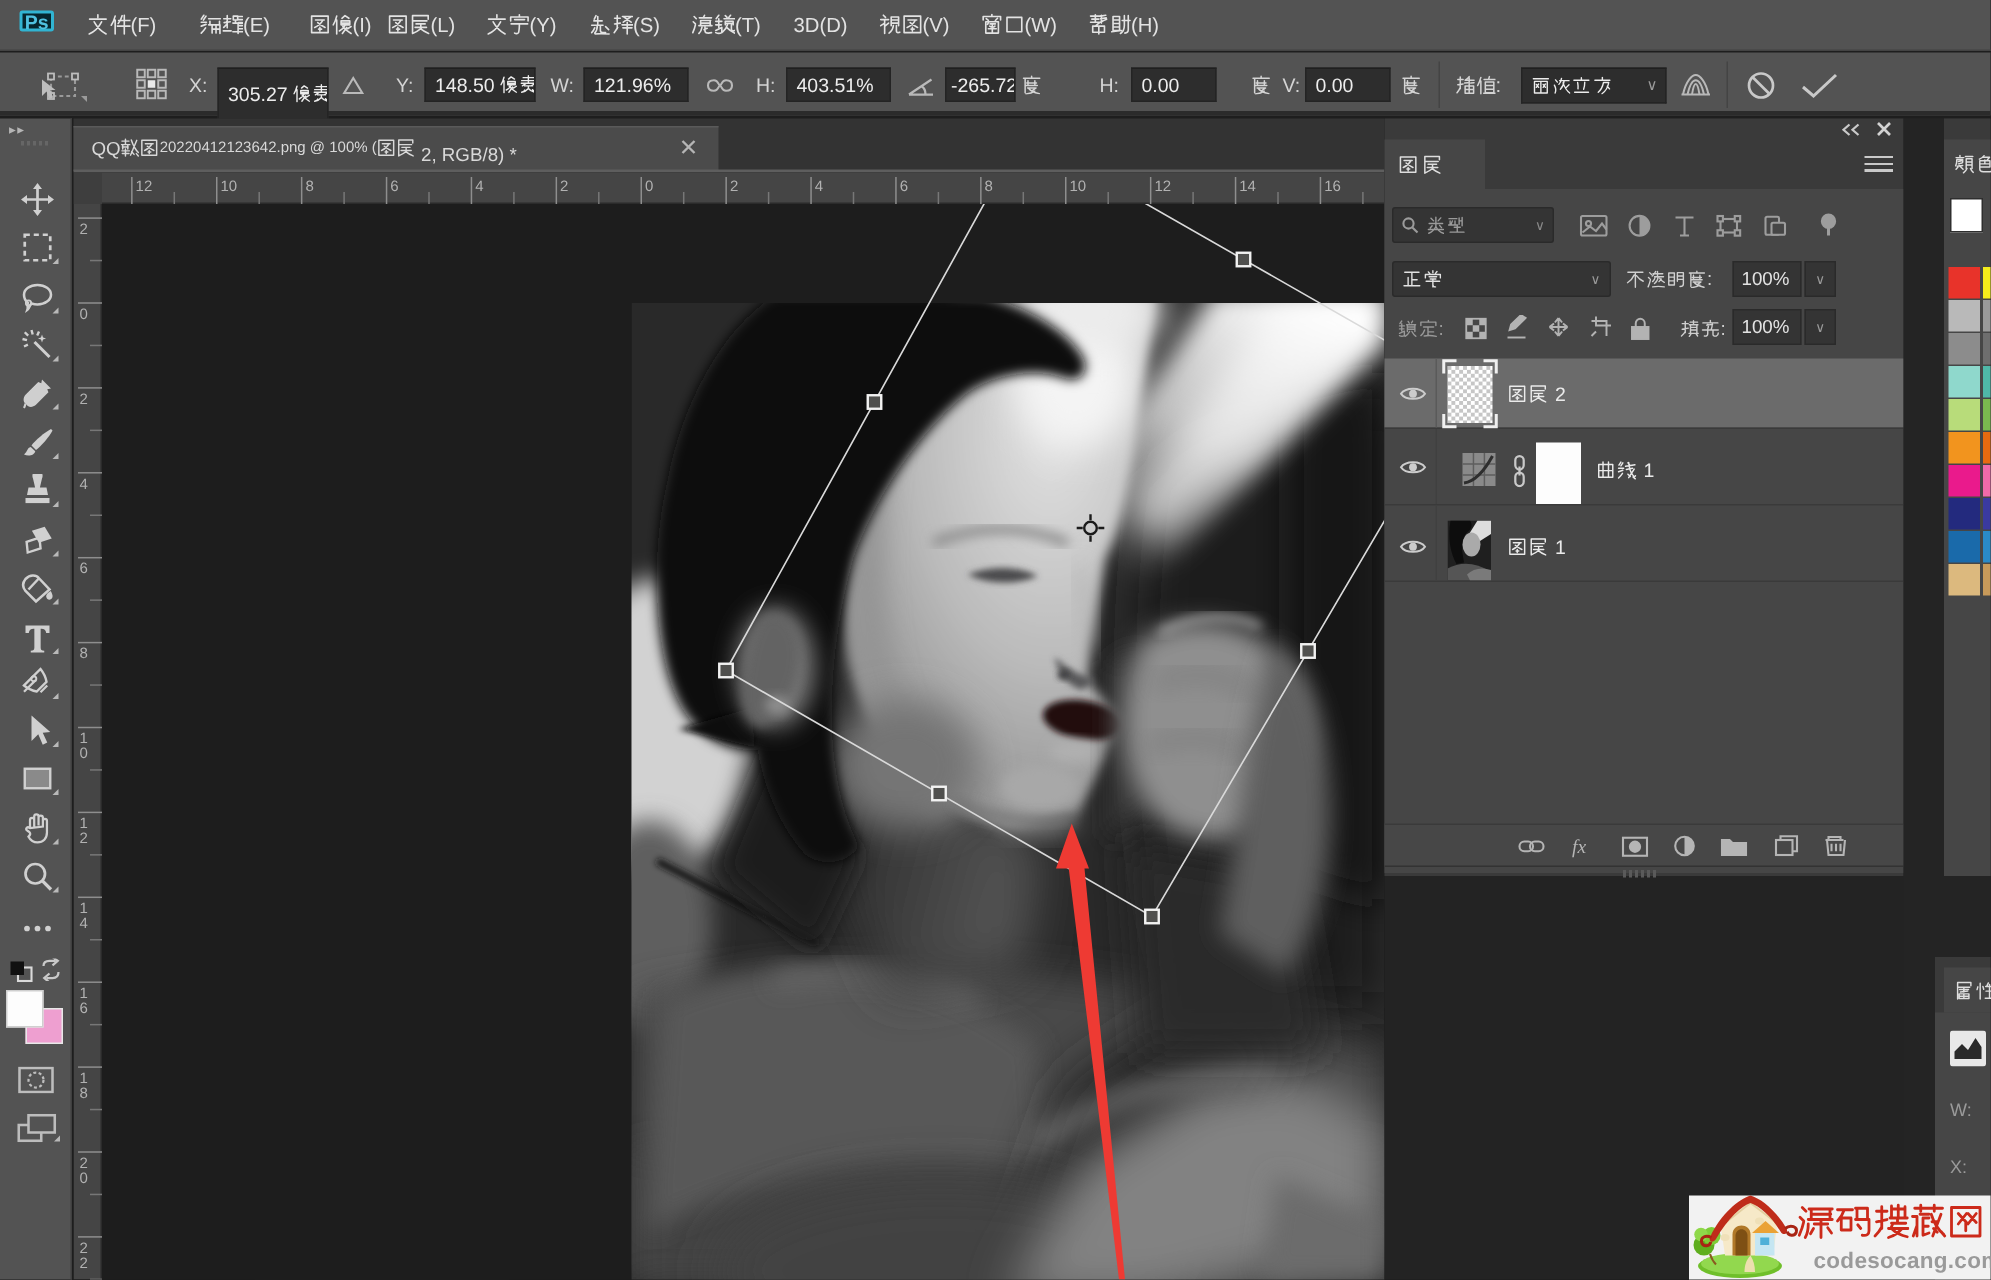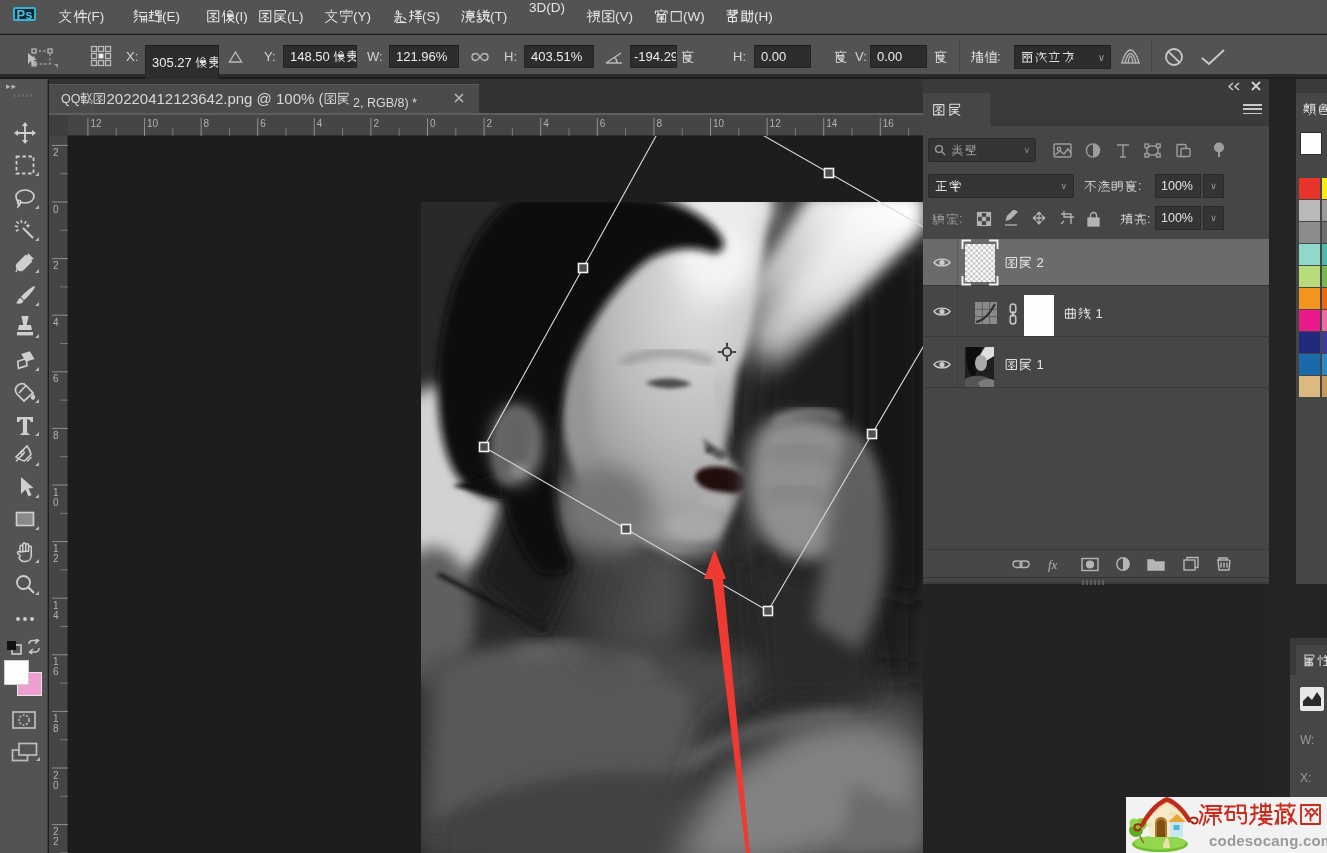--- a/index.html
+++ b/index.html
@@ -231,21 +231,21 @@
     <span class="ct" style="color:#e3e3e3;font-weight:400;">
       <svg class="k" style="width:14.5px;height:14.5px" viewBox="0 0 100 100">
         <use href="#u6ee4"></use>
       </svg>
       <svg class="k" style="width:14.5px;height:14.5px" viewBox="0 0 100 100">
         <use href="#u955c"></use>
       </svg>
       <span style="font-size:13.5px;position:relative;top:0px">(T)</span>
     </span>
   </div>
-<div class="ab" style="left:529px;top:0;height:33px;display:flex;align-items:flex-start">
+<div class="ab" style="left:529px;top:0;height:33px;display:flex;align-items:center">
     <span class="ct" style="color:#e3e3e3;font-weight:400;">
       <span style="font-size:13.5px;position:relative;top:0px">3D(D)</span>
     </span>
   </div>
 <div class="ab" style="left:586px;top:0;height:33px;display:flex;align-items:center">
     <span class="ct" style="color:#e3e3e3;font-weight:400;">
       <svg class="k" style="width:14.5px;height:14.5px" viewBox="0 0 100 100">
         <use href="#u89c6"></use>
       </svg>
       <svg class="k" style="width:14.5px;height:14.5px" viewBox="0 0 100 100">
@@ -333,21 +333,21 @@
     <path d="M5,1.5 C2,1.5 1,3 1,5 C1,7 2,8.5 5,8.5 C8,8.5 8,5 9,5 C10,5 10,8.5 13,8.5 C16,8.5 17,7 17,5 C17,3 16,1.5 13,1.5 C10,1.5 10,5 9,5 C8,5 8,1.5 5,1.5 Z" fill="none" stroke="#b9b9b9" stroke-width="1.4"></path>
   </svg>
 <div class="lbl" style="left:504px;top:45px;height:23px">H:</div>
 <div class="fld" style="left:524px;top:45px;width:70px;height:23px">
     <span>403.51%</span>
   </div>
 <svg class="ab" style="left:604px;top:51px" width="20" height="14" viewBox="0 0 20 14">
     <path d="M2,12 L17,2 M2,12 L18,12 M10.5,6.5 C12,7.5 13,9.5 13,12" fill="none" stroke="#b9b9b9" stroke-width="1.5"></path>
   </svg>
 <div class="fld" style="left:630px;top:45px;width:47px;height:23px;padding-left:3px">
-    <span>-194.29</span>
+    <span>-265.72</span>
   </div>
 <div class="ab" style="left:681px;top:45px;height:23px;display:flex;align-items:center">
     <span class="ct" style="color:#d4d4d4;font-weight:400;">
       <svg class="k" style="width:13.5px;height:13.5px" viewBox="0 0 100 100">
         <use href="#u5ea6"></use>
       </svg>
     </span>
   </div>
 <div class="lbl" style="left:733px;top:45px;height:23px">H:</div>
 <div class="fld" style="left:754px;top:45px;width:57px;height:23px">
@@ -518,21 +518,21 @@
 <div class="ab" style="left:49px;top:84px;width:430px;height:30px;background:#4b4b4b;border-top:1px solid #5a5a5a"></div>
 <div class="ab" style="left:61px;top:84px;height:29px;display:flex;align-items:center">
     <span class="ct" style="color:#d8d8d8;font-weight:400;">
       <span style="font-size:12.5px;position:relative;top:0px">QQ</span>
       <svg class="k" style="width:13px;height:13px" viewBox="0 0 100 100">
         <use href="#u622a"></use>
       </svg>
       <svg class="k" style="width:13px;height:13px" viewBox="0 0 100 100">
         <use href="#u56fe"></use>
       </svg>
-      <span style="font-size:15px;position:relative;top:0px">20220412123642.png&nbsp;@&nbsp;100%&nbsp;(</span>
+      <span style="font-size:10px;position:relative;top:0px">20220412123642.png&nbsp;@&nbsp;100%&nbsp;(</span>
       <svg class="k" style="width:13px;height:13px" viewBox="0 0 100 100">
         <use href="#u56fe"></use>
       </svg>
       <svg class="k" style="width:13px;height:13px" viewBox="0 0 100 100">
         <use href="#u5c42"></use>
       </svg>
       <span style="font-size:12.5px;position:relative;top:4px">&nbsp;2,&nbsp;RGB/8)&nbsp;*</span>
     </span>
   </div>
 <svg class="ab" style="left:453px;top:92px" width="12" height="12" viewBox="0 0 12 12">

